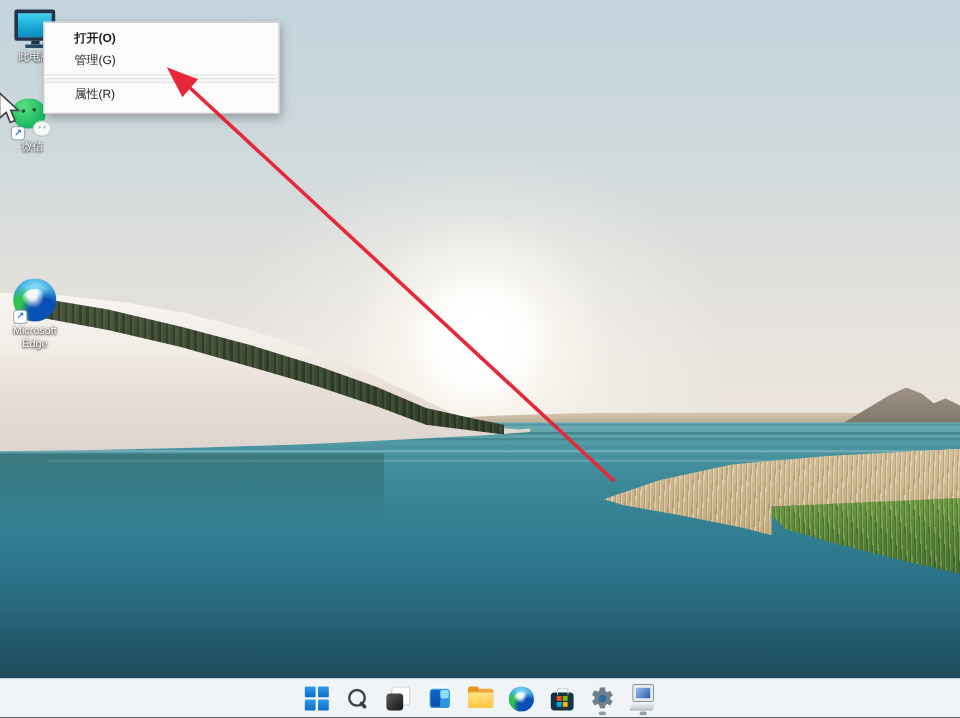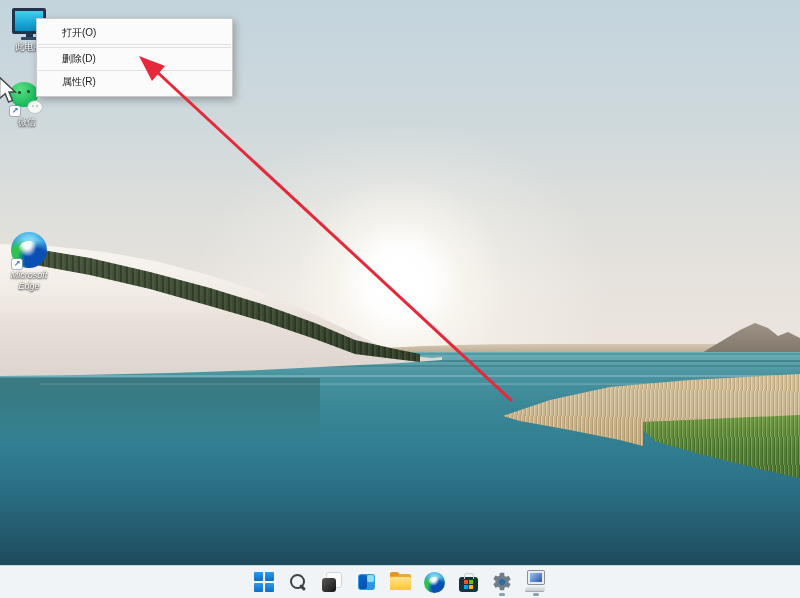--- a/index.html
+++ b/index.html
@@ -78,27 +78,27 @@
     background:radial-gradient(ellipse at 50% 18%,rgba(255,255,255,.95) 0 28%,rgba(255,255,255,0) 70%);
     transform:rotate(-14deg);}
   .shortcut-badge{position:absolute;left:1px;bottom:-1px;width:10px;height:10px;background:#fff;border-radius:2px;
     box-shadow:0 0 0 1px rgba(140,155,170,.7);display:flex;align-items:center;justify-content:center;
     font-size:8px;line-height:8px;color:#2f6fd3;font-weight:bold;}
   #icon-thispc{left:2px;top:8px;}
   #icon-wechat{left:0px;top:81px;}
   #icon-edge{left:2px;top:232px;}
   #icon-edge .ico{position:relative;width:36px;height:36px;}
   #icon-wechat .ico{position:relative;}
-  .lbl-edge{width:56px;font-style:italic;}
+  .lbl-edge{width:56px;}
 
   
   .ctx{position:absolute;left:36px;top:18px;width:197px;background:#fbfbfb;border:1px solid #c9c9c9;
     box-shadow:2px 3px 8px rgba(0,0,0,.28);z-index:20;padding:5px 0;}
   .menu-item{height:18px;line-height:18px;padding-left:25px;font-size:10px;color:#1b1b1b;white-space:nowrap;}
-  .menu-item.bold span{font-weight:normal;}
+  .menu-item.bold span{font-weight:bold;}
   .menu-sep{height:1px;background:#e0e0e0;margin:2px 1px;}
 
   
   .anno{position:absolute;left:0;top:0;width:800px;height:598px;z-index:30;pointer-events:none;}
 
   
   .cursor{position:absolute;left:-2px;top:76px;z-index:50;}
 
   
   .taskbar{position:absolute;left:0;bottom:0;width:800px;height:33px;background:#f1f4f7;
@@ -191,23 +191,23 @@
   <div class="dicon" id="icon-edge">
     <div class="ico">
       <div class="edge-ball"></div>
       <div class="shortcut-badge">↗</div>
     </div>
     <div class="lbl lbl-edge">Microsoft Edge</div>
   </div>
 
   <div class="ctx">
       <div class="menu-item bold"><span>打开(O)</span></div>
+      <div class="menu-item"><span>管理(G)</span></div>
       <div class="menu-sep"></div>
       <div class="menu-sep"></div>
-      <div class="menu-item"><span>删除(D)</span></div>
       <div class="menu-sep"></div>
       <div class="menu-item"><span>属性(R)</span></div>
     </div>
 
   <svg class="anno" viewBox="0 0 800 598">
     <line x1="156" y1="71" x2="512" y2="401" stroke="#e5293a" stroke-width="3"></line>
     <polygon points="139,56 165,66 152,81" fill="#e5293a"></polygon>
   </svg>
 
   <svg class="cursor" width="20" height="28" viewBox="0 0 14 20">

